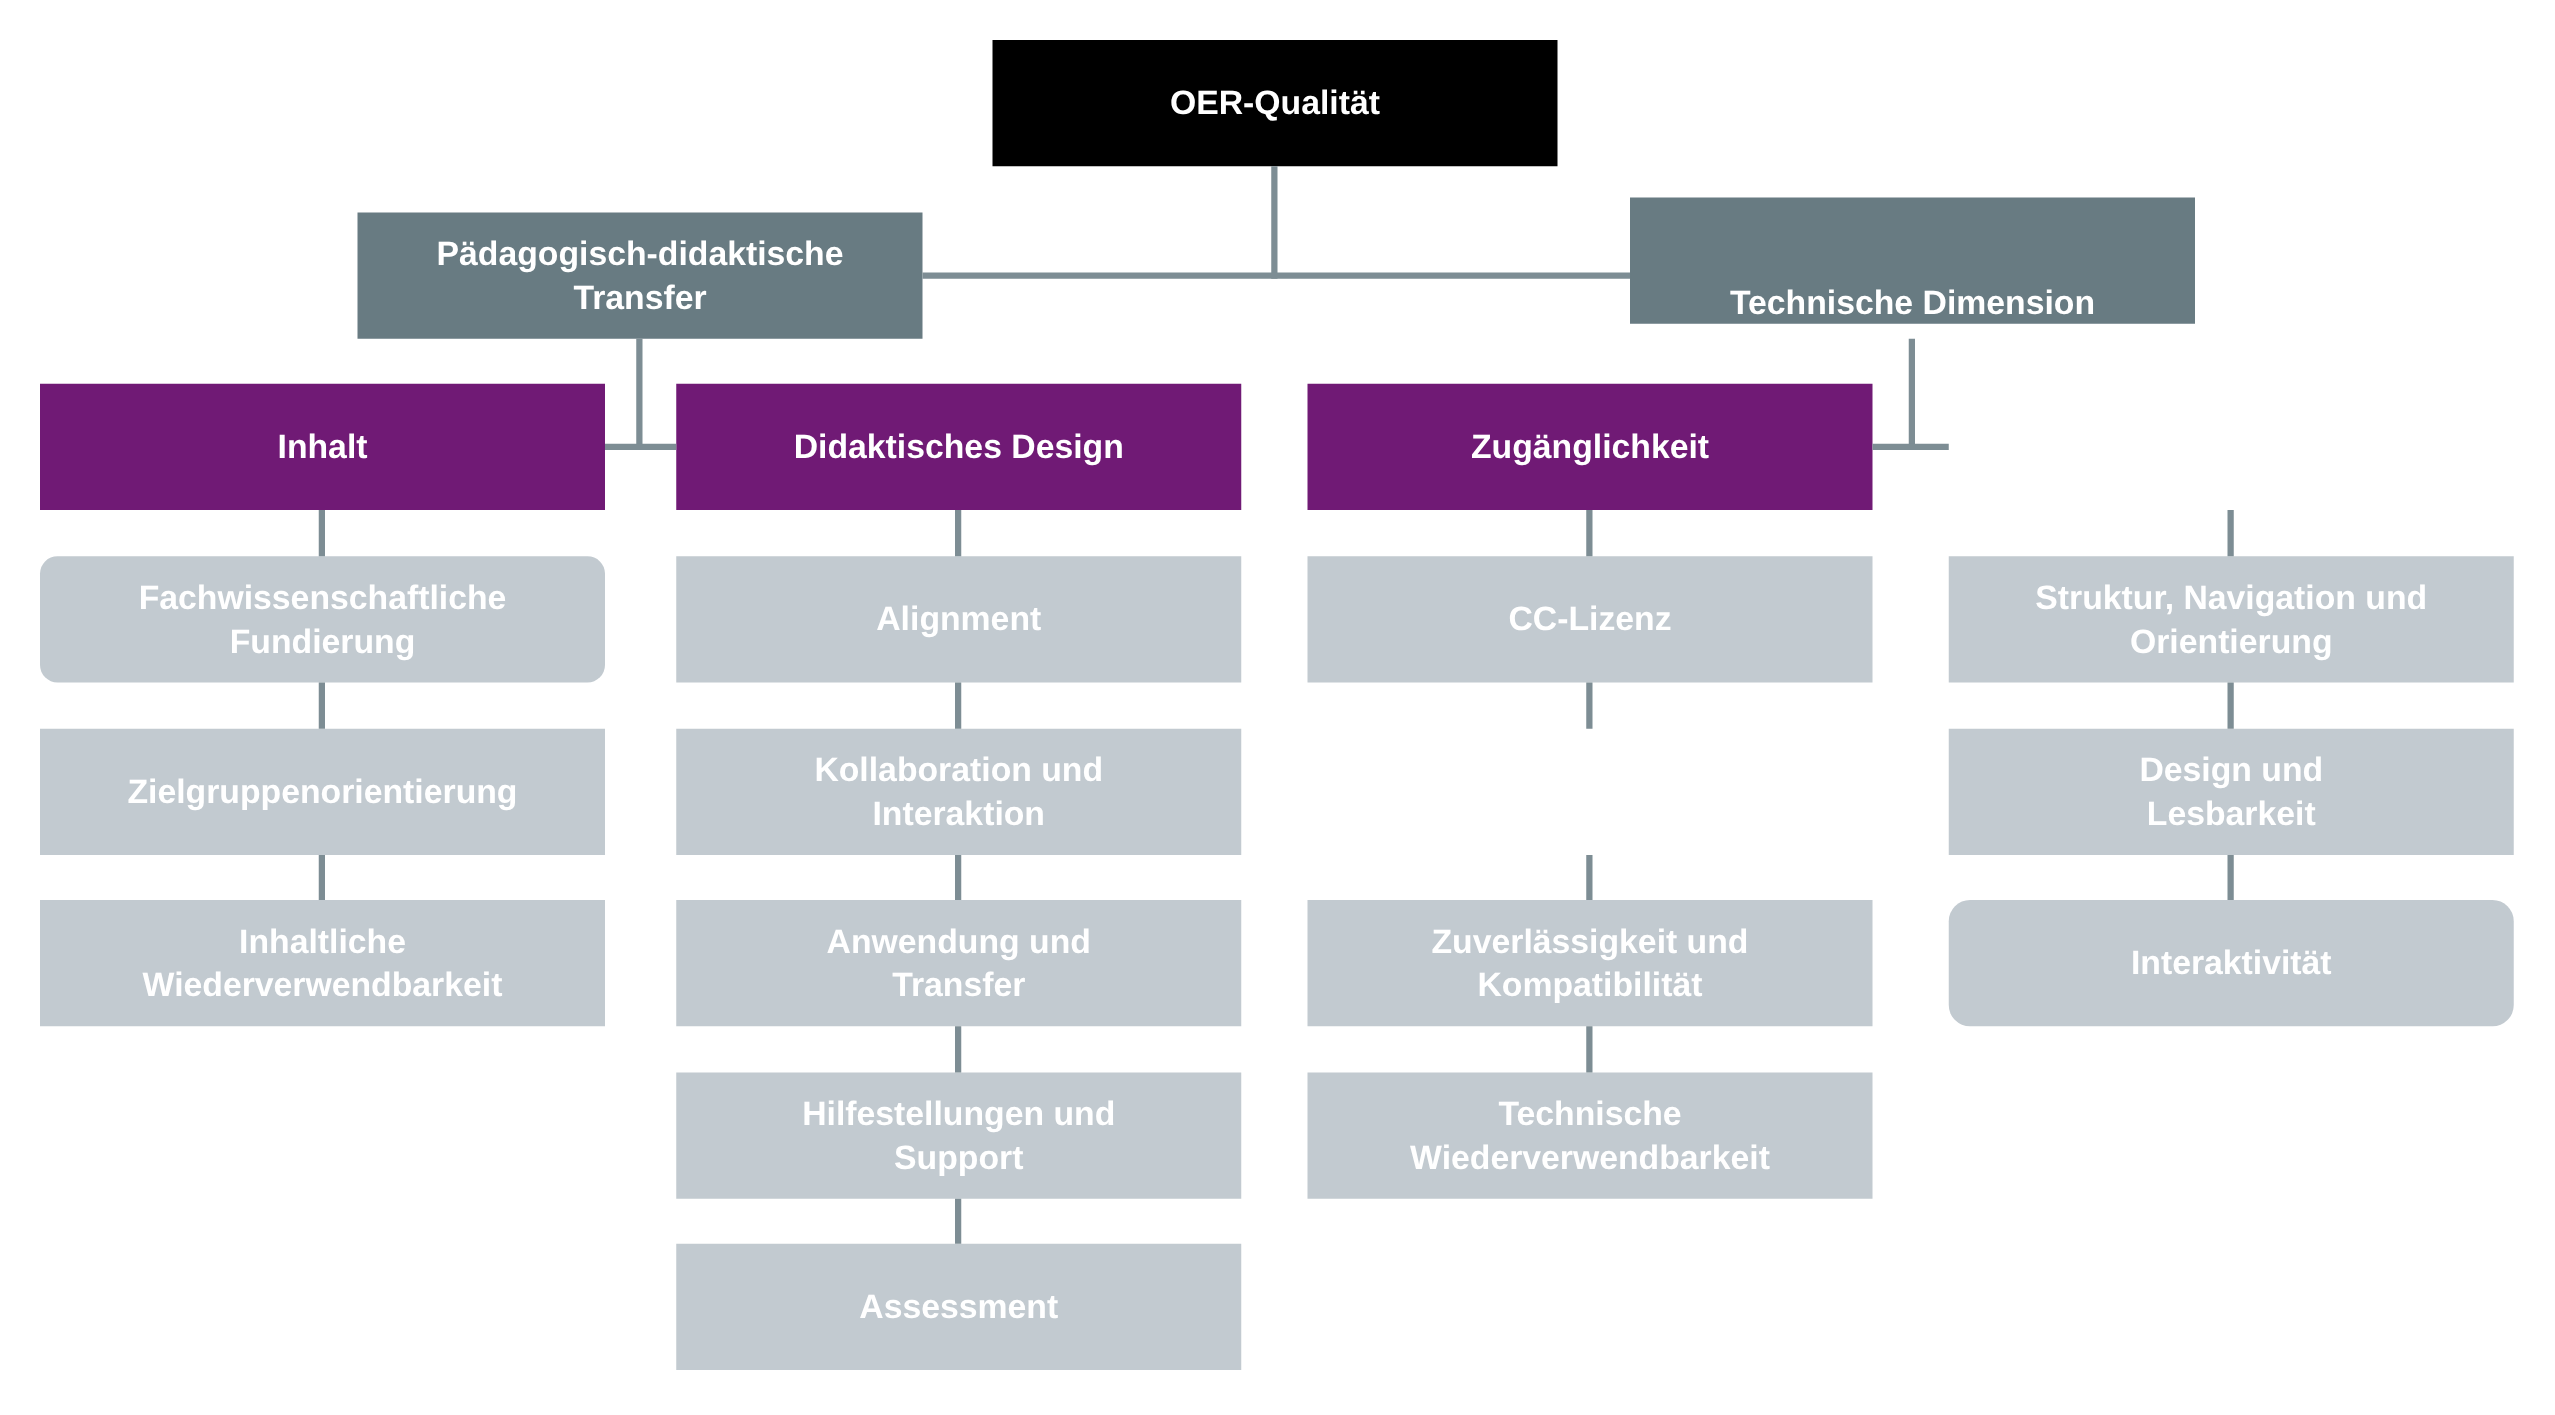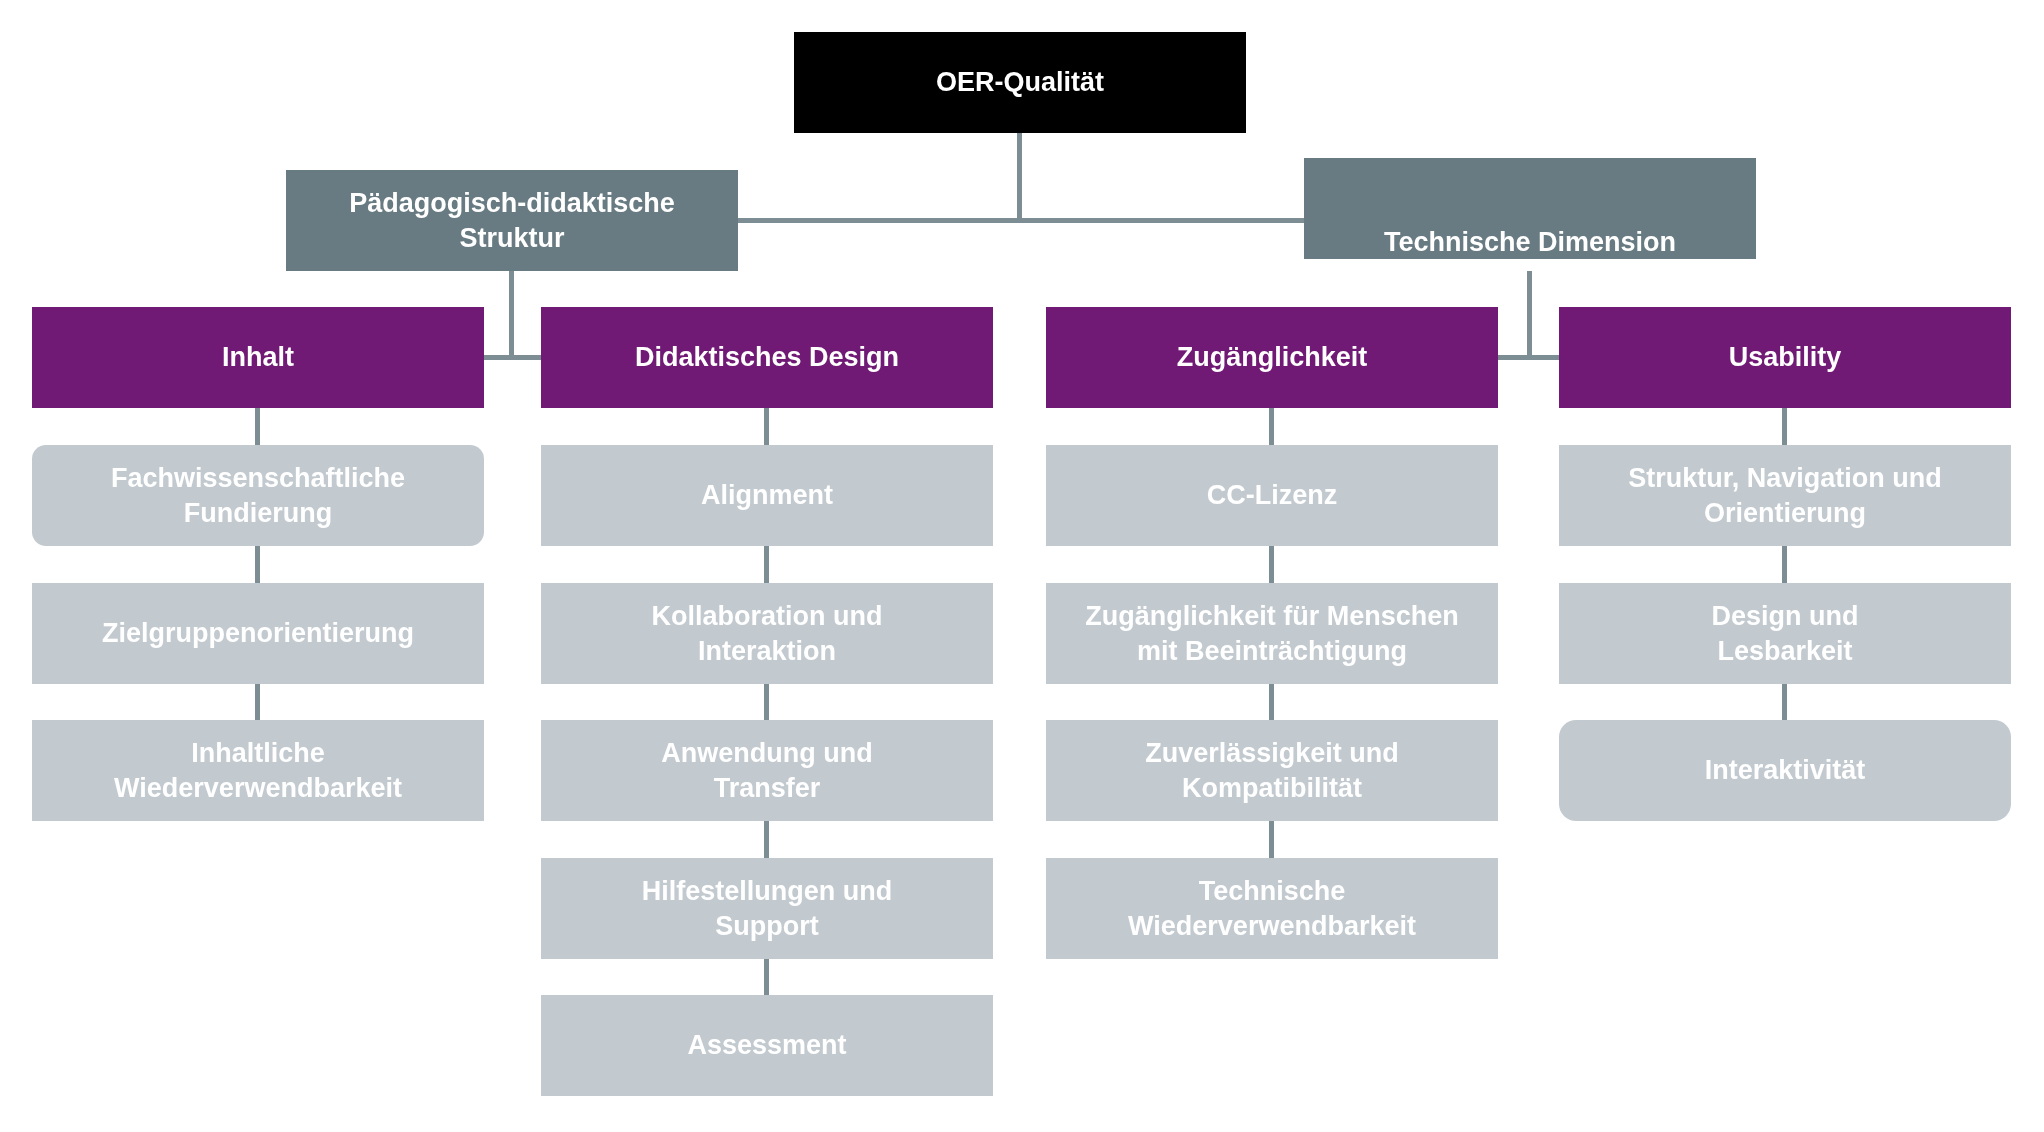--- a/index.html
+++ b/index.html
@@ -46,37 +46,34 @@
 <body>
 
 <div class="canvas">
 
   <div class="box lvl-root" style="left:794px; top:32px;">
     <span>OER-Qualität</span>
   </div>
 
   <div class="box lvl-dim" style="left:286px; top:170px;">
     <span>Pädagogisch-didaktische
-Struktur</span>
+Transfer</span>
   </div>
   <div class="box lvl-dim" style="left:1304px; top:158px;align-items:flex-end;">
     <span>Technische Dimension</span>
   </div>
 
   <div class="box lvl-head" style="left:32px; top:307px;">
     <span>Inhalt</span>
   </div>
   <div class="box lvl-head" style="left:541px; top:307px;">
     <span>Didaktisches Design</span>
   </div>
   <div class="box lvl-head" style="left:1046px; top:307px;">
     <span>Zugänglichkeit</span>
-  </div>
-  <div class="box lvl-head" style="left:1559px; top:307px;">
-    <span>Usability</span>
   </div>
 
   <div class="box lvl-child" style="left:32px; top:445px;border-radius:14px;">
     <span>Fachwissenschaftliche
 Fundierung</span>
   </div>
   <div class="box lvl-child" style="left:32px; top:583px;">
     <span>Zielgruppenorientierung</span>
   </div>
   <div class="box lvl-child" style="left:32px; top:720px;">
@@ -98,24 +95,20 @@
   <div class="box lvl-child" style="left:541px; top:858px;">
     <span>Hilfestellungen und
 Support</span>
   </div>
   <div class="box lvl-child" style="left:541px; top:995px;">
     <span>Assessment</span>
   </div>
 
   <div class="box lvl-child" style="left:1046px; top:445px;justify-content:center;">
     <span>CC-Lizenz</span>
-  </div>
-  <div class="box lvl-child" style="left:1046px; top:583px;">
-    <span>Zugänglichkeit für Menschen
-mit Beeinträchtigung</span>
   </div>
   <div class="box lvl-child" style="left:1046px; top:720px;">
     <span>Zuverlässigkeit und
 Kompatibilität</span>
   </div>
   <div class="box lvl-child" style="left:1046px; top:858px;">
     <span>Technische
 Wiederverwendbarkeit</span>
   </div>
 

